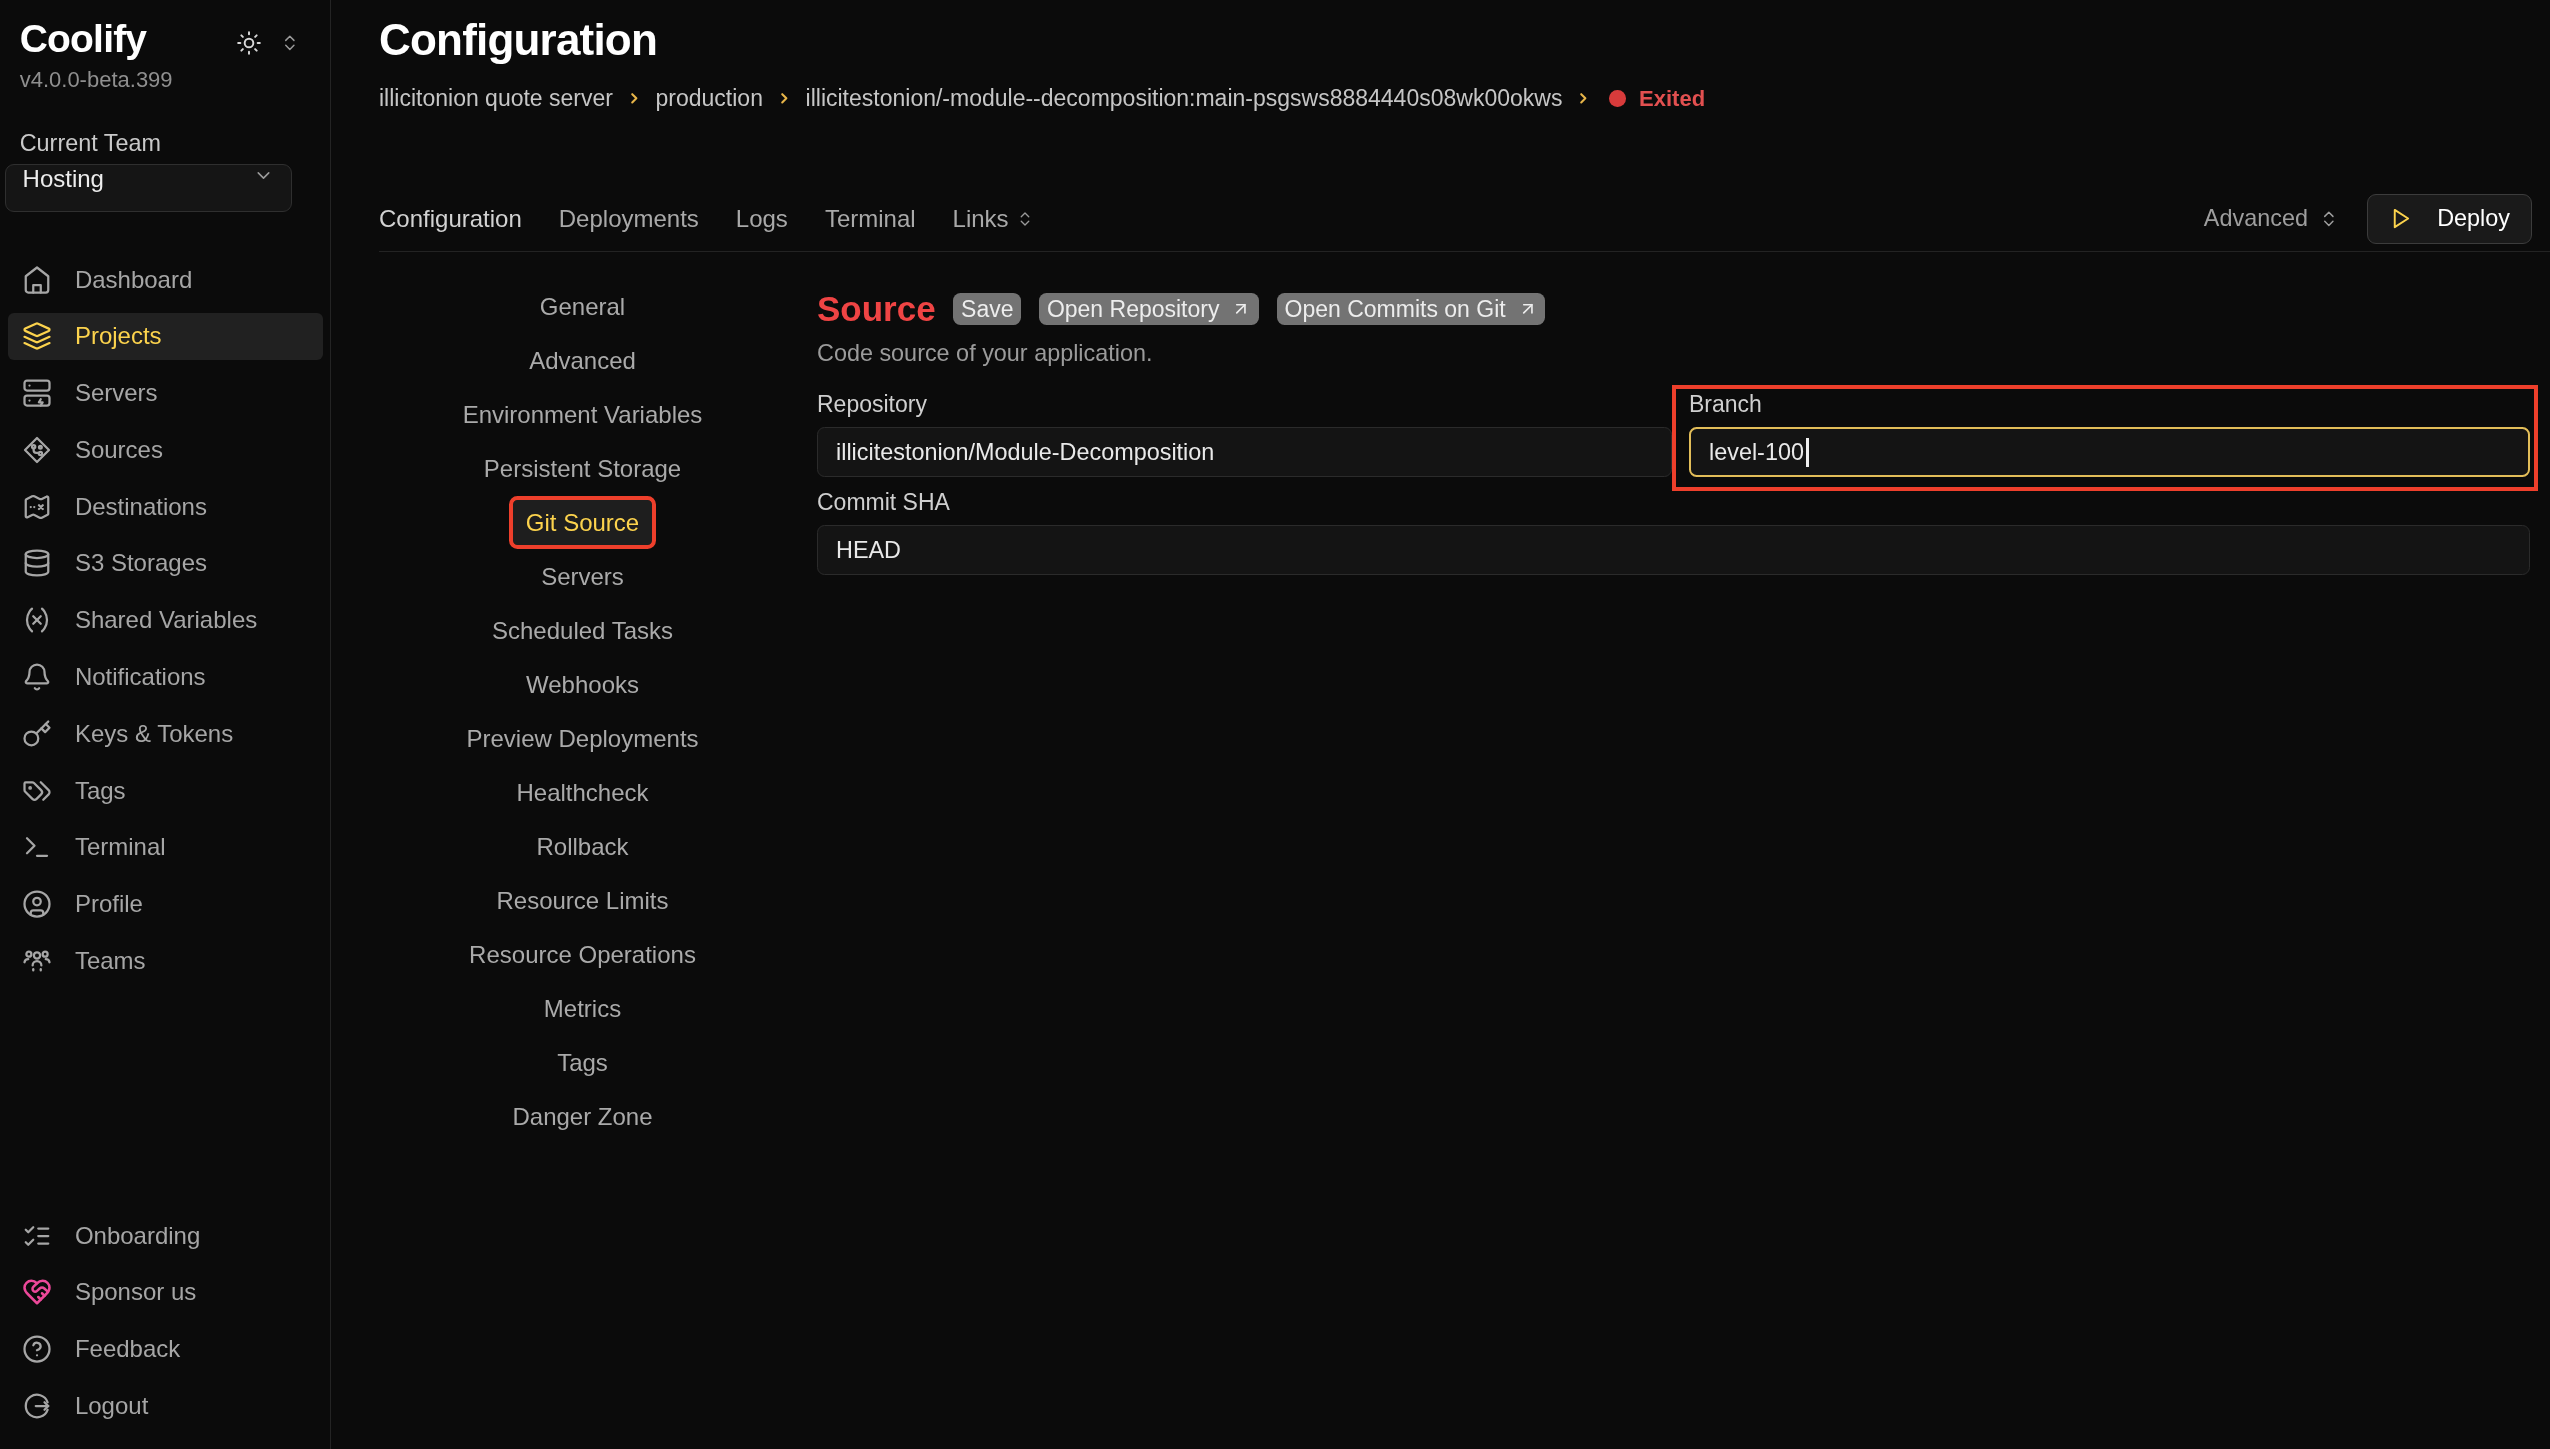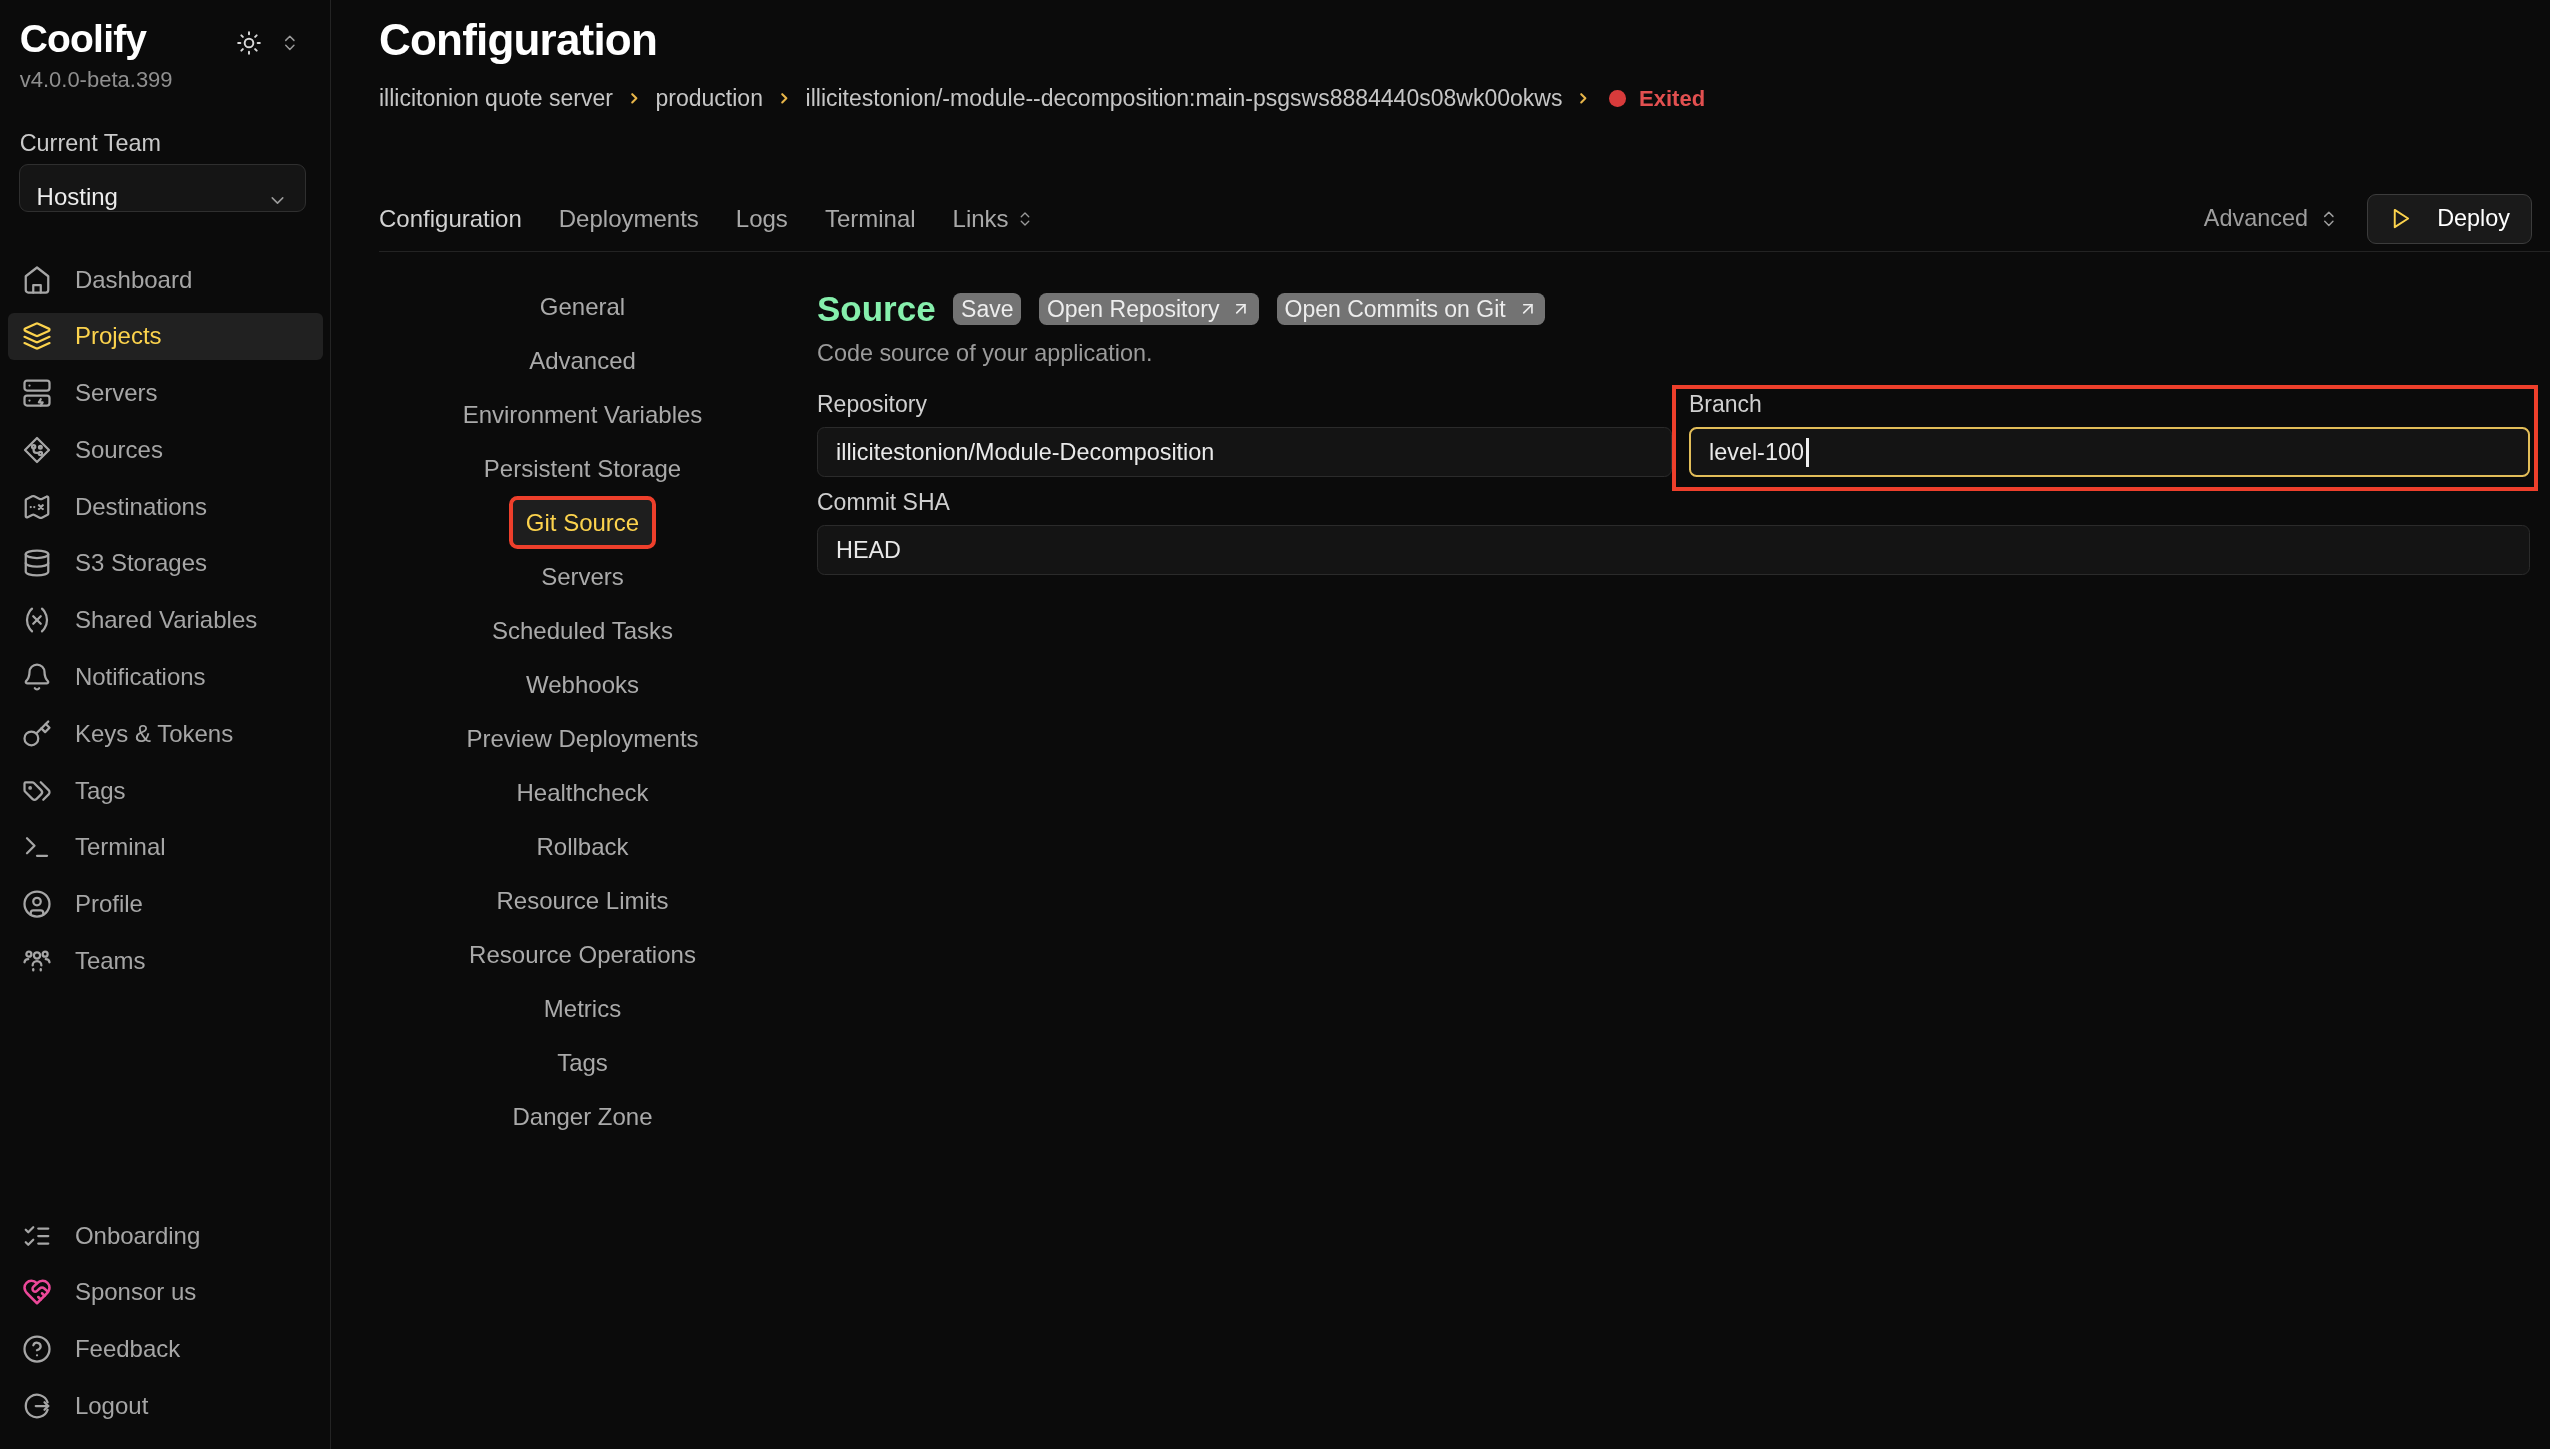--- a/index.html
+++ b/index.html
@@ -8,21 +8,21 @@
   .screen { position:relative; width:2550px; height:1449px; background:#0b0b0b; color:#e5e5e5; overflow:hidden; }
   svg.ic { flex:none; fill:none; stroke:currentColor; stroke-width:1.8; stroke-linecap:round; stroke-linejoin:round; }
 
   
   .sidebar { position:absolute; left:0; top:0; width:331px; height:100%; background:#0b0b0b; border-right:0.8px solid #242424; }
   .brand { position:absolute; left:19.7px; top:16.6px; font-size:39px; font-weight:700; color:#ffffff; letter-spacing:-0.8px; }
   .brand-icons { position:absolute; right:30px; top:30px; display:flex; align-items:center; gap:18px; color:#d8d8d8; }
   .brand-icons .sel { color:#9a9a9a; }
   .version { position:absolute; left:19.7px; top:67px; font-size:22px; color:#8f8f8f; }
   .team-label { position:absolute; left:19.7px; top:130px; font-size:23.4px; color:#c9c9c9; }
-  .team-select { position:absolute; left:19px; top:164px; width:287px; height:48px; background:#151515; border:0.8px solid #2f2f2f; border-radius:9px; display:flex; align-items:flex-end; justify-content:space-between; padding:0 16.6px; cursor:pointer; }
+  .team-select { position:absolute; left:5px; top:164px; width:287px; height:48px; background:#151515; border:0.8px solid #2f2f2f; border-radius:9px; display:flex; align-items:flex-start; justify-content:space-between; padding:0 16.6px; cursor:pointer; }
   .team-select .val { font-size:24px; color:#ededed; }
   .team-select svg { color:#9a9a9a; }
   .nav, .nav-footer { position:absolute; left:8.3px; width:315px; display:flex; flex-direction:column; gap:9.8px; }
   .nav { top:256px; }
   .nav-footer { top:1212px; }
   .nav-item { height:47px; display:flex; align-items:center; gap:23px; padding:0 13.6px; border-radius:6px; color:#a6a6a6; font-size:24px; cursor:pointer; }
   .nav-item.active { background:#212121; color:#fcd34d; }
   .nav-item .ic { width:30px; height:30px; }
   .nav-item.sponsor .ic { color:#ec4899; }
 
@@ -45,21 +45,21 @@
   .deploy-btn .play { color:#fcd34d; stroke-width:2; }
 
   
   .settings-nav { position:absolute; left:51px; top:284px; width:401px; display:flex; flex-direction:column;align-items:center; }
   .snav-item { height:45px; margin-bottom:9px; display:flex; align-items:center; padding:0 13px; font-size:24px; color:#aaaaaa; border-radius:4.5px; cursor:pointer; }
   .snav-item.active { background:#1e1e1e; color:#fcd34d; }
   .snav-item.annotated { outline:4.5px solid #ee3f2b; }
 
   
   .section-header { position:absolute; left:486px; top:284px; height:50px; display:flex; align-items:center; gap:17.4px; }
-  .section-title { font-size:35px; font-weight:700; color:#86efac; }
+  .section-title { font-size:35px; font-weight:700; color:#ef4444; }
   .btn { height:32px; background:#737373; border:none; border-radius:7.6px; display:flex; align-items:center; gap:12px; padding:0 8px; font-size:23px; color:#ededed; font-family:inherit; cursor:pointer; }
   .btn .ic { width:19.7px; height:19.7px; stroke-width:2; }
   .section-desc { position:absolute; left:486px; top:340px; font-size:23.4px; color:#9b9b9b; }
 
   .field { position:absolute; }
   .field-repo   { left:486px;  top:391px; width:855px; }
   .field-branch { left:1358px; top:391px; width:841px; }
   .field-commit { left:486px;  top:489px; width:1713px; }
   .field-label { display:block; font-size:23px; color:#cfcfcf; margin-bottom:9px; }
   .input { height:50px; background:#141414; border:1.5px solid #2b2b2b; border-radius:7.6px; display:flex; align-items:center; padding:0 18px; font-size:23.4px; color:#e9e9e9; cursor:text; white-space:nowrap; overflow:hidden; }

